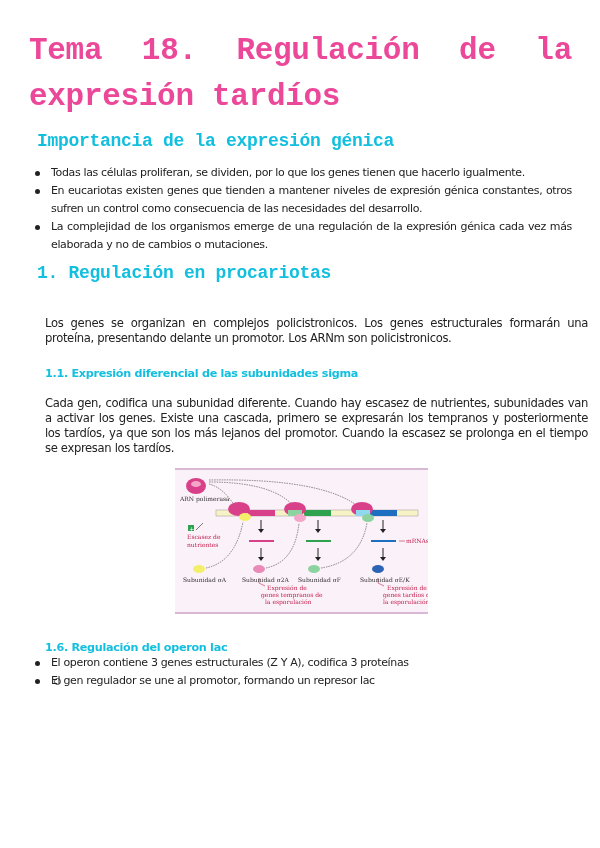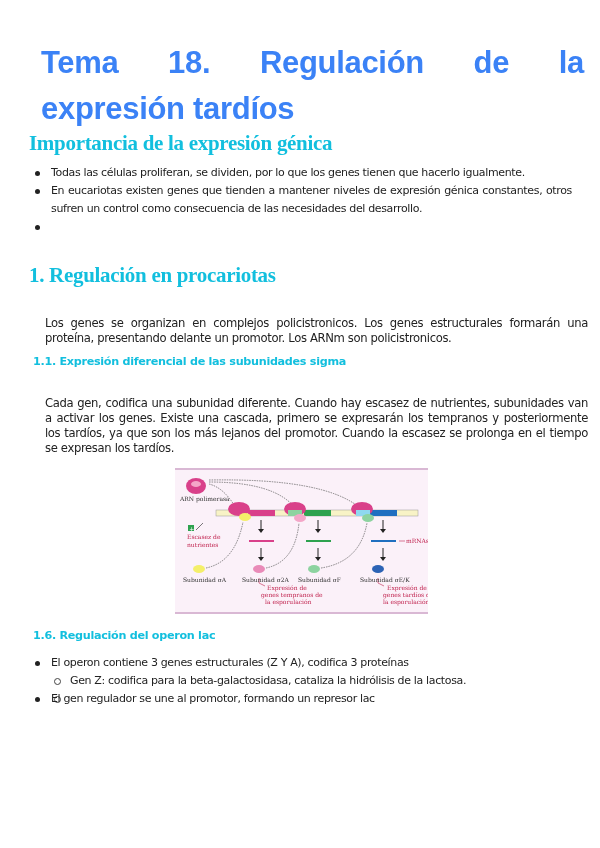--- a/index.html
+++ b/index.html
@@ -1,25 +1,25 @@
 <!DOCTYPE html>
 <html><head>
 <meta charset="utf-8">
 <style>
   html, body { margin: 0; padding: 0; background: #ffffff; }
   body { width: 600px; height: 848px; position: relative; overflow: hidden;
          font-family: "DejaVu Sans", "Liberation Sans", sans-serif; color: #222; }
   .page { position: absolute; left: 29px; top: 0; width: 543px; }
-  .title { position: absolute; left: 0; top: 28px; width: 543px; margin: 12px;
-           font-family: Liberation Sans, sans-serif; font-weight: bold; color: #3b82f6;
+  .title { position: absolute; left: 0; top: 28px; width: 543px; margin: 0;
+           font-family: Liberation Mono, monospace; font-weight: bold; color: #ec4899;
            font-size: 31px; line-height: 46px; text-align: justify; text-align-last: left; letter-spacing: -0.3px; }
   .title .l1 { display: flex; justify-content: space-between; width: 543px; }
-  .h2 { position: absolute; left: 0; margin: 0; font-weight: bold; color: #12bfde;
-        font-family: Liberation Serif, serif; font-size: 21px; letter-spacing: -0.3px; }
-  .h3 { position: absolute; left: 0; margin: 4px; font-weight: bold; color: #12bfde;
+  .h2 { position: absolute; left: 8px; margin: 0; font-weight: bold; color: #12bfde;
+        font-family: Liberation Mono, monospace; font-size: 18px; letter-spacing: -0.3px; }
+  .h3 { position: absolute; left: 0; margin: 16px; font-weight: bold; color: #12bfde;
         font-family: "DejaVu Sans", sans-serif; font-size: 11.2px; letter-spacing: -0.3px; }
   .p { position: absolute; left: 0; width: 543px; margin: 16px; font-size: 11.6px; line-height: 15px;
        text-align: justify; color: #222; font-family: "DejaVu Sans", sans-serif; letter-spacing: -0.35px; }
   ul { margin: 0; padding: 0; list-style: none; position: absolute; left: 0; width: 543px; }
   li { position: relative; padding-left: 22px; font-size: 11px; line-height: 18px; text-align: justify;
        letter-spacing: -0.35px; }
   li .dot { position: absolute; left: 6px; top: 7px; width: 5px; height: 5px; border-radius: 50%; background: #222; }
   li.sub { padding-left: 41px; }
   li.sub .circ { position: absolute; left: 25px; top: 6px; width: 5px; height: 5px; border-radius: 50%;
                  border: 1px solid #444; background: #fff; }
@@ -42,21 +42,21 @@
       <span>la</span>
     </span>
     <span style="display:block">expresión tardíos</span>
   </h1>
 
   <h2 class="h2" style="top:131px">Importancia de la expresión génica</h2>
 
   <ul style="top:164px">
     <li><span class="dot"></span><span>Todas las células proliferan, se dividen, por lo que los genes tienen que hacerlo igualmente.</span></li>
     <li><span class="dot"></span><span>En eucariotas existen genes que tienden a mantener niveles de expresión génica constantes, otros sufren un control como consecuencia de las necesidades del desarrollo.</span></li>
-    <li><span class="dot"></span></li>
+    <li><span class="dot"></span><span>La complejidad de los organismos emerge de una regulación de la expresión génica cada vez más elaborada y no de cambios o mutaciones.</span></li>
   </ul>
 
   <h2 class="h2" style="top:263px">1. Regulación en procariotas</h2>
 
   <p class="p" style="top:300px">Los genes se organizan en complejos policistronicos. Los genes estructurales formarán una proteína, presentando delante un promotor. Los ARNm son policistronicos.</p>
 
   <h3 class="h3" style="top:351px">1.1. Expresión diferencial de las subunidades sigma</h3>
 
   <p class="p" style="top:380px">Cada gen, codifica una subunidad diferente. Cuando hay escasez de nutrientes, subunidades van a activar los genes. Existe una cascada, primero se expresarán los tempranos y posteriormente los tardíos, ya que son los más lejanos del promotor. Cuando la escasez se prolonga en el tiempo se expresan los tardíos.</p>
 
@@ -136,18 +136,17 @@
     <span class="fig-txt fig-red" style="left:90px;top:128px">la esporulación</span>
     <span class="fig-txt fig-red" style="left:212px;top:114px">Expresión de</span>
     <span class="fig-txt fig-red" style="left:208px;top:121px">genes tardíos de</span>
     <span class="fig-txt fig-red" style="left:208px;top:128px">la esporulación</span>
   </div>
 
   <h3 class="h3" style="top:625px">1.6. Regulación del operon lac</h3>
 
   <ul style="top:654px">
     <li><span class="dot"></span><span>El operon contiene 3 genes estructurales (Z Y A), codifica 3 proteínas</span></li>
-    <li class="sub"><span class="circ"></span><span>Gen Z: codifica para la beta-galactosidasa, cataliza la hidrólisis de la lactosa.</span></li>
     <li class="sub"><span class="circ"></span></li>
     <li><span class="dot"></span><span>El gen regulador se une al promotor, formando un represor lac</span></li>
   </ul>
 
 </div>
 
 </body></html>

